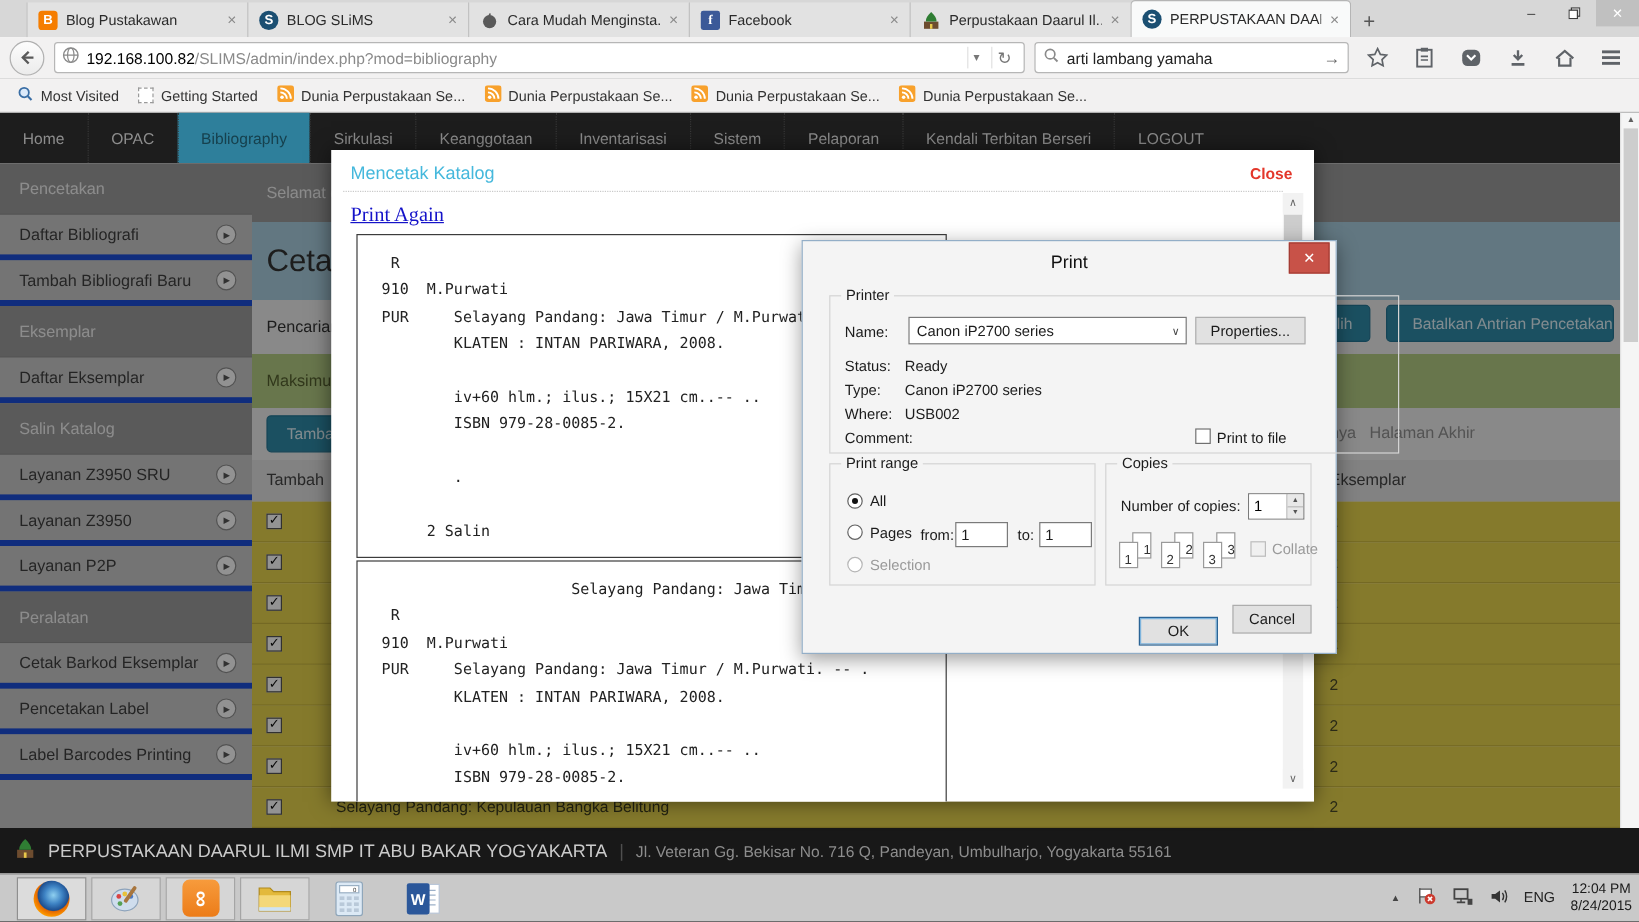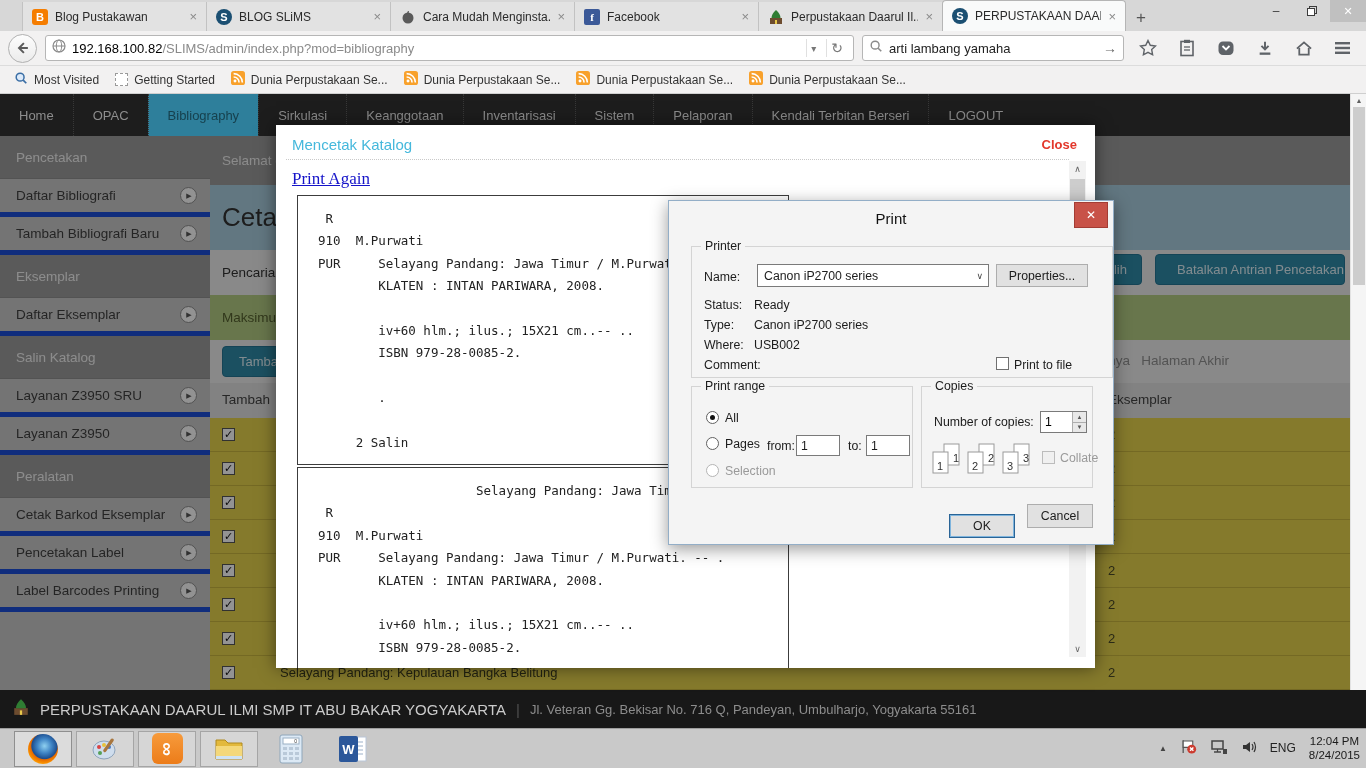--- a/index.html
+++ b/index.html
@@ -102,21 +102,21 @@
   #mscroll{position:absolute;left:793px;top:36px;width:17px;height:496px;background:#f2f2f2}
   .ms-btn{position:absolute;left:0;width:17px;height:16px;text-align:center;color:#666;font-size:9px;line-height:16px;background:#f2f2f2}
   #msthumb{position:absolute;left:1px;top:18px;width:15px;height:70px;background:#cdcdcd}
 
   
   #printdlg{position:absolute;left:668px;top:200px;width:446px;height:345px;background:#f4f4f4;border:1px solid #93aec7;box-shadow:0 4px 16px rgba(0,0,0,.4);font-size:12.3px;color:#1c1c1c}
   #pd-title{position:absolute;top:9px;left:0;width:100%;text-align:center;font-size:15px;color:#111}
   #pd-close{position:absolute;top:1px;right:5px;width:34px;height:26px;background:#c85248;border:1px solid #a33c34;color:#fff;display:flex;align-items:center;justify-content:center;font-size:12px}
   .group{position:absolute;border:1px solid #d4d4d4}
   .glabel{position:absolute;top:-8px;left:9px;background:#f4f4f4;padding:0 4px;font-size:12.3px}
-  #g-printer{left:22px;top:45px;width:422px;height:132px}
+  #g-printer{left:22px;top:45px;width:475px;height:132px}
   #g-range{left:22px;top:185px;width:222px;height:102px}
   #g-copies{left:252px;top:185px;width:172px;height:102px}
   .pl{position:absolute;white-space:nowrap}
   .combo{position:absolute;background:#fff;border:1px solid #7a7a7a;display:flex;align-items:center;padding:0 6px;font-size:12.3px}
   .combo .chev{position:absolute;right:5px;color:#444;font-size:9px}
   .winbtn{position:absolute;background:#e1e1e1;border:1px solid #adadad;display:flex;align-items:center;justify-content:center;font-size:12.3px;color:#1c1c1c}
   .winbtn.default{border:1px solid #2a6496;box-shadow:inset 0 0 0 1px #7eb4dd}
   .cbx{position:absolute;width:13px;height:13px;background:#fff;border:1px solid #707070}
   .cbx.disabled{border-color:#bcbcbc;background:#f0f0f0}
   .radio{position:absolute;width:13px;height:13px;border-radius:50%;background:#fff;border:1px solid #616161}
@@ -341,20 +341,24 @@
         <span>Daftar Eksemplar</span>
         <span class="sb-arrow">▶</span>
       </div>
     <div class="sb-h">Salin Katalog</div>
     <div class="sb-l">
         <span>Layanan Z3950 SRU</span>
         <span class="sb-arrow">▶</span>
       </div>
     <div class="sb-l">
         <span>Layanan Z3950</span>
+        <span class="sb-arrow">▶</span>
+      </div>
+    <div class="sb-l">
+        <span>Layanan P2P</span>
         <span class="sb-arrow">▶</span>
       </div>
     <div class="sb-h">Peralatan</div>
     <div class="sb-l">
         <span>Cetak Barkod Eksemplar</span>
         <span class="sb-arrow">▶</span>
       </div>
     <div class="sb-l">
         <span>Pencetakan Label</span>
         <span class="sb-arrow">▶</span>

